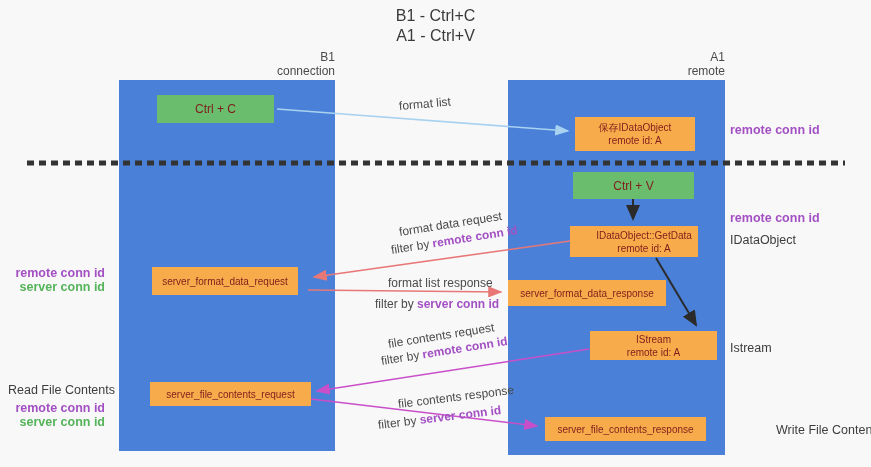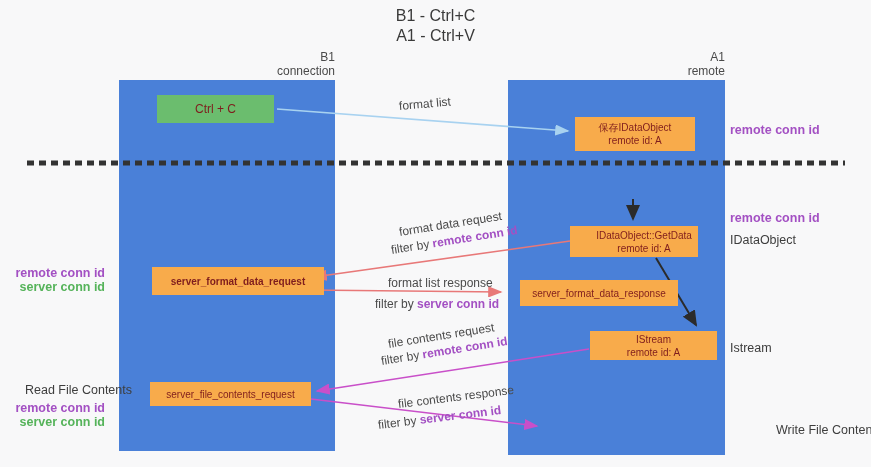--- a/index.html
+++ b/index.html
@@ -123,43 +123,49 @@
 
   <div class="abs node green" style="left:157px;top:95px;width:117px;height:28px;">
     <span>Ctrl + C</span>
   </div>
 
   <div class="abs node orange" style="left:575px;top:117px;width:120px;height:34px;">
     <span>保存IDataObject</span>
     <span>remote id: A</span>
   </div>
 
+  <div class="abs node green" style="left:573px;top:172px;width:121px;height:27px;">
+    <span>Ctrl + V</span>
+  </div>
 
   <div class="abs node orange" style="left:570px;top:226px;width:128px;height:31px;padding-left:20px;">
     <span>IDataObject::GetData</span>
     <span>remote id: A</span>
   </div>
 
-  <div class="abs node orange" style="left:152px;top:267px;width:172px;height:28px;font-weight:bold;">
+  <div class="abs node orange" style="left:152px;top:267px;width:146px;height:28px;">
     <span>server_format_data_request</span>
   </div>
 
-  <div class="abs node orange" style="left:508px;top:280px;width:158px;height:26px;margin-left:12px;">
+  <div class="abs node orange" style="left:508px;top:280px;width:158px;height:26px;">
     <span>server_format_data_response</span>
   </div>
 
   <div class="abs node orange" style="left:590px;top:331px;width:127px;height:29px;">
     <span>IStream</span>
     <span>remote id: A</span>
   </div>
 
   <div class="abs node orange" style="left:150px;top:382px;width:161px;height:24px;">
     <span>server_file_contents_request</span>
   </div>
 
+  <div class="abs node orange" style="left:545px;top:417px;width:161px;height:24px;">
+    <span>server_file_contents_response</span>
+  </div>
 
   <div class="abs edge-label" style="left:399px;top:99px;transform:rotate(-5deg);">format list</div>
 
   <div class="abs edge-label" style="left:399px;top:225px;transform:rotate(-9deg);">format data request</div>
   <div class="abs edge-label" style="left:391px;top:243px;transform:rotate(-9deg);">
     <span>filter by </span><span class="filter-key">remote conn id</span>
   </div>
 
   <div class="abs edge-label" style="left:388px;top:276px;">format list response</div>
   <div class="abs edge-label" style="left:375px;top:297px;">
@@ -177,17 +183,17 @@
   </div>
 
   <div class="abs side-label purple" style="left:730px;top:123px;">remote conn id</div>
   <div class="abs side-label purple" style="left:730px;top:211px;">remote conn id</div>
   <div class="abs side-label dark" style="left:730px;top:233px;">IDataObject</div>
   <div class="abs side-label dark" style="left:730px;top:341px;">Istream</div>
   <div class="abs side-label dark" style="left:776px;top:423px;">Write File Contents</div>
 
   <div class="abs side-label purple left-block" style="left:5px;top:266px;width:100px;">remote conn id</div>
   <div class="abs side-label green left-block" style="left:5px;top:280px;width:100px;">server conn id</div>
-  <div class="abs side-label dark left-block" style="left:5px;top:383px;width:110px;margin-left:17px;">Read File Contents</div>
+  <div class="abs side-label dark left-block" style="left:5px;top:383px;width:110px;">Read File Contents</div>
   <div class="abs side-label purple left-block" style="left:5px;top:401px;width:100px;">remote conn id</div>
   <div class="abs side-label green left-block" style="left:5px;top:415px;width:100px;">server conn id</div>
 
 </div>
 
 </body></html>

